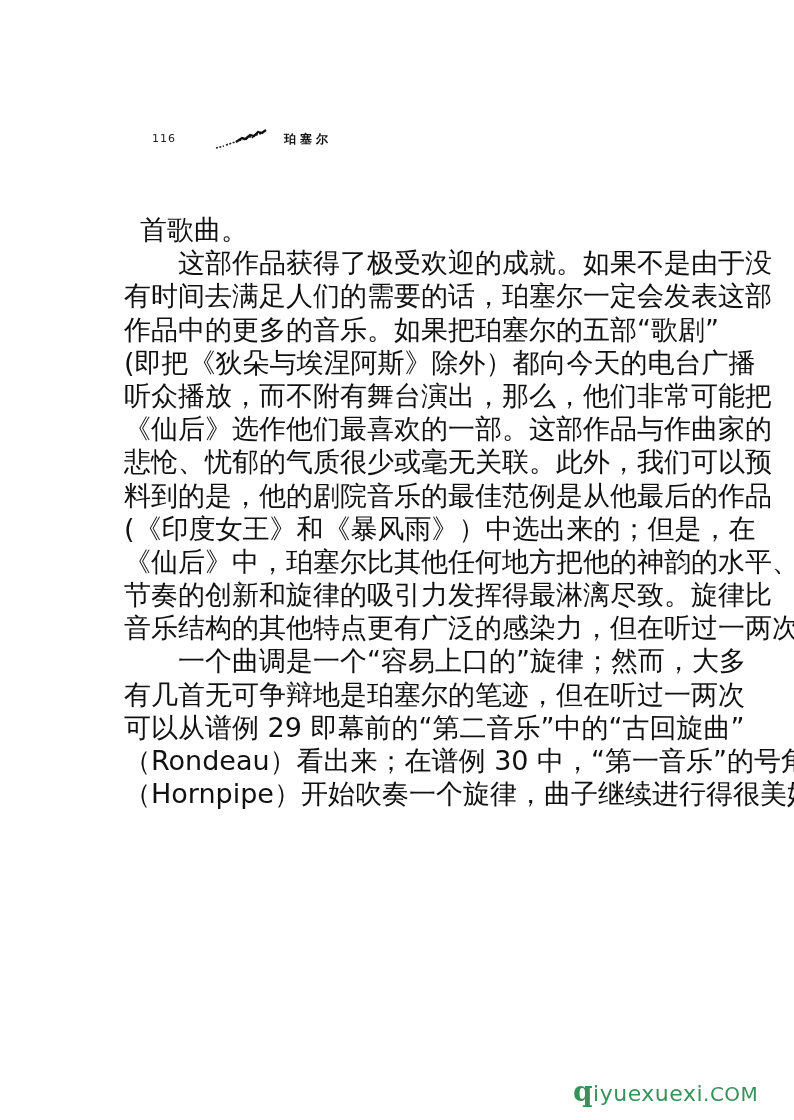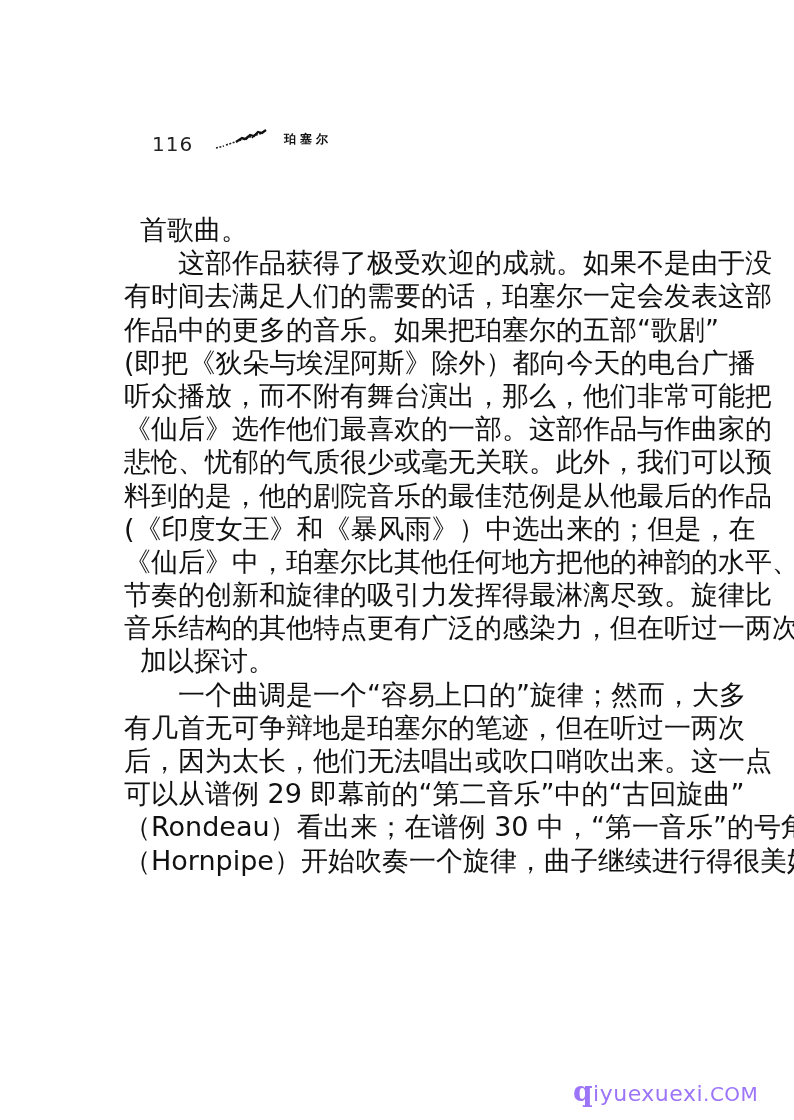--- a/index.html
+++ b/index.html
@@ -1,25 +1,25 @@
 <!DOCTYPE html>
 <html><head>
 <meta charset="utf-8">
 <style>
   html, body { margin: 0; padding: 0; background: #ffffff; }
   body { width: 794px; height: 1120px; position: relative; overflow: hidden; font-family: "DejaVu Sans", sans-serif; color: #111; }
   .header { position: absolute; top: 132px; left: 152px; height: 24px; width: 260px; }
-  .page-number { position: absolute; left: 0; top: 0; font-family: "DejaVu Sans", sans-serif; font-size: 20px; letter-spacing: 1px; color: #222; }
+  .page-number { position: absolute; left: 0; top: 0; font-family: "DejaVu Sans", sans-serif; font-size: 11px; letter-spacing: 1px; color: #222; }
   .ornament { position: absolute; left: 62px; top: -4px; width: 60px; height: 24px; }
   .running-title { position: absolute; left: 132px; top: -1px; font-size: 12px; font-weight: bold; letter-spacing: 4px; color: #111; }
   .body-text { position: absolute; left: 124px; top: 213px; width: 564px; }
   .line { height: 33.2px; line-height: 33.2px; font-size: 27px; white-space: nowrap; text-align: justify; text-align-last: justify; letter-spacing: 0px; }
   .line.last { text-align-last: left; margin-left: 16px; }
   .line.indent { padding-left: 54px; }
-  .watermark { position: absolute; left: 573px; top: 1075px; font-family: "DejaVu Sans", sans-serif; color: #8b5cf6; opacity: 0.85; font-size: 22px; letter-spacing: 0.5px; }
+  .watermark { position: absolute; left: 573px; top: 1075px; font-family: "DejaVu Sans", sans-serif; color: #15803d; opacity: 0.85; font-size: 22px; letter-spacing: 0.5px; }
   .watermark .q { font-family: "DejaVu Serif", serif; font-weight: bold; font-size: 28px; }
   .watermark .com { font-size: 20px; }
 </style>
 </head>
 <body>
 
 <div class="header">
   <span class="page-number">116</span>
   <span class="ornament">
     <svg width="60" height="24" viewBox="0 0 60 24">
@@ -41,26 +41,24 @@
     <div class="line">作品中的更多的音乐。如果把珀塞尔的五部“歌剧”</div>
     <div class="line">(即把《狄朵与埃涅阿斯》除外）都向今天的电台广播</div>
     <div class="line">听众播放，而不附有舞台演出，那么，他们非常可能把</div>
     <div class="line">《仙后》选作他们最喜欢的一部。这部作品与作曲家的</div>
     <div class="line">悲怆、忧郁的气质很少或毫无关联。此外，我们可以预</div>
     <div class="line">料到的是，他的剧院音乐的最佳范例是从他最后的作品</div>
     <div class="line">(《印度女王》和《暴风雨》）中选出来的；但是，在</div>
     <div class="line">《仙后》中，珀塞尔比其他任何地方把他的神韵的水平、</div>
     <div class="line">节奏的创新和旋律的吸引力发挥得最淋漓尽致。旋律比</div>
     <div class="line">音乐结构的其他特点更有广泛的感染力，但在听过一两次</div>
-    <div class="line last">加以探讨。</div>
   </div>
   <div>
     <div class="line indent">一个曲调是一个“容易上口的”旋律；然而，大多</div>
     <div class="line">有几首无可争辩地是珀塞尔的笔迹，但在听过一两次</div>
-    <div class="line">后，因为太长，他们无法唱出或吹口哨吹出来。这一点</div>
     <div class="line">可以从谱例 29 即幕前的“第二音乐”中的“古回旋曲”</div>
     <div class="line">（Rondeau）看出来；在谱例 30 中，“第一音乐”的号角</div>
     <div class="line">（Hornpipe）开始吹奏一个旋律，曲子继续进行得很美妙，</div>
   </div>
 </div>
 
 <div class="watermark">
   <span class="q">q</span><span>iyuexuexi</span><span class="com">.COM</span>
 </div>
 

